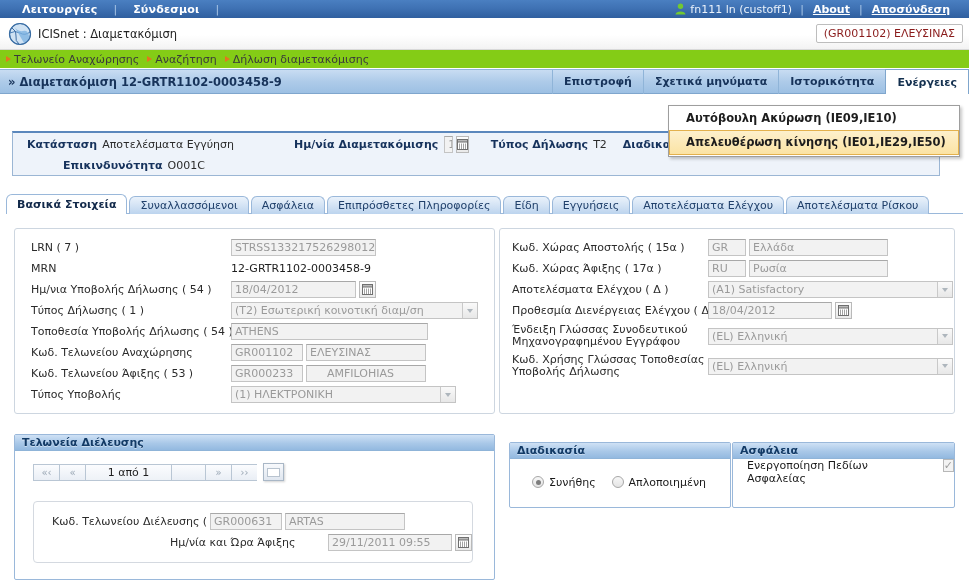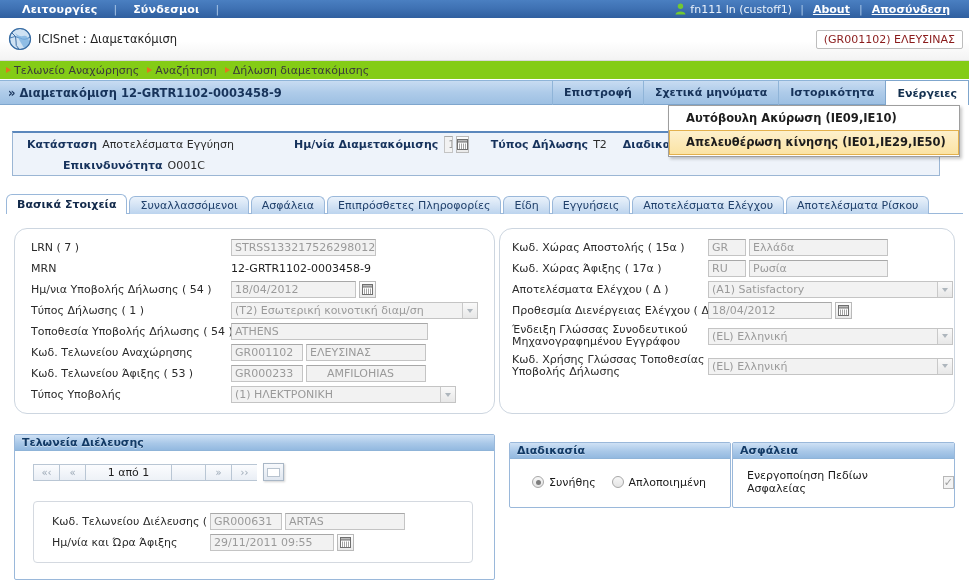--- a/index.html
+++ b/index.html
@@ -37,21 +37,21 @@
   }
   .user-icon { margin-right: 4px; display: inline-block; line-height: 0; }
   .user-name { color: #eaf2fb; margin-right: 6px; white-space: nowrap; }
   .topbar-right a {
     color: #ffffff; font-weight: bold; text-decoration: underline;
     padding: 0 7px; white-space: nowrap;
   }
 
   
   .titleband {
-    height: 43px;
+    height: 32px;
     background: linear-gradient(to bottom,#ffffff 0%, #ffffff 55%, #f3f3f3 100%);
     border-bottom: 1px solid #d9d9d9;
     display: flex; align-items: center;
     padding: 0 6px;
     position: relative;
   }
   .globe { width: 24px; height: 24px; margin: 0 6px 0 2px; flex: 0 0 24px; }
   .app-title { font-size: 11.5px; color: #222; }
   .office-badge {
     margin-left: auto;
@@ -231,21 +231,21 @@
 
   
   .formarea {
     position: absolute; left: 6px; top: 214px; width: 957px; height: 366px;
     background: #ffffff;
   }
   .panel {
     position: absolute;
     border: 1px solid #cdd6e0;
     background: #ffffff;
-    border-radius: 13px;
+    border-radius: 3px;
   }
   .frow { display: flex; align-items: center; height: 21px; }
   .flabel { font-size: 11px; color: #2b2b2b; white-space: nowrap; }
   .flabel2 { font-size: 11px; color: #2b2b2b; line-height: 12px; }
 
   
   .groupbox {
     position: absolute;
     border: 1px solid #9ab8da;
     background: #ffffff;
@@ -567,21 +567,21 @@
             </div>
         </div>
       </div>
 
       <div class="inner-box" style="left:18px; top:66px; width:440px; height:62px;">
         <div class="frow" style="padding-left:18px; margin-top:9px;">
           <span class="flabel" style="width:158px;">Κωδ. Τελωνείου Διέλευσης ( 51 )</span>
           <span class="ro-input" style="width:72px;">GR000631</span>
           <span class="ro-input" style="width:120px;margin-left:3px;">ARTAS</span>
         </div>
-        <div class="frow" style="padding-left:18px;">
+        <div class="frow" style="padding-left:18px;justify-content:flex-end;">
           <span class="flabel" style="width:158px;">Ημ/νία και Ώρα Άφιξης</span>
           <span class="ro-input" style="width:124px;">29/11/2011 09:55</span>
           <span class="cal-btn">
             <svg width="11" height="11" viewBox="0 0 11 11">
               <rect x="0.5" y="0.5" width="10" height="10" fill="#ffffff" stroke="#6f6f6f"></rect>
               <rect x="0.5" y="0.5" width="10" height="2.5" fill="#b9b9b9" stroke="#6f6f6f"></rect>
               <path d="M2.5 4.5 V10 M4.5 4.5 V10 M6.5 4.5 V10 M8.5 4.5 V10" stroke="#8a8a8a" stroke-width=".8"></path>
             </svg>
           </span>
         </div>
@@ -595,20 +595,20 @@
             <i></i>
           </span>
         <span style="font-size:11px;margin:0 16px 0 5px;">Συνήθης</span>
         <span class="radio"></span>
         <span style="font-size:11px;margin-left:5px;">Απλοποιημένη</span>
       </div>
     </div>
 
     <div class="groupbox" style="left:726px; top:228px; width:223px; height:66px;">
       <div class="gb-title">Ασφάλεια</div>
-      <div style="display:flex;align-items:center;height:46px;padding-left:14px;gap:40px;">
+      <div style="display:flex;align-items:flex-start;height:46px;padding-left:14px;gap:40px;">
         <span style="font-size:11px;margin-right:8px;">Ενεργοποίηση Πεδίων Ασφαλείας</span>
         <span class="chk">✓</span>
       </div>
     </div>
 
   </div>
 </div>
 
 </body></html>

